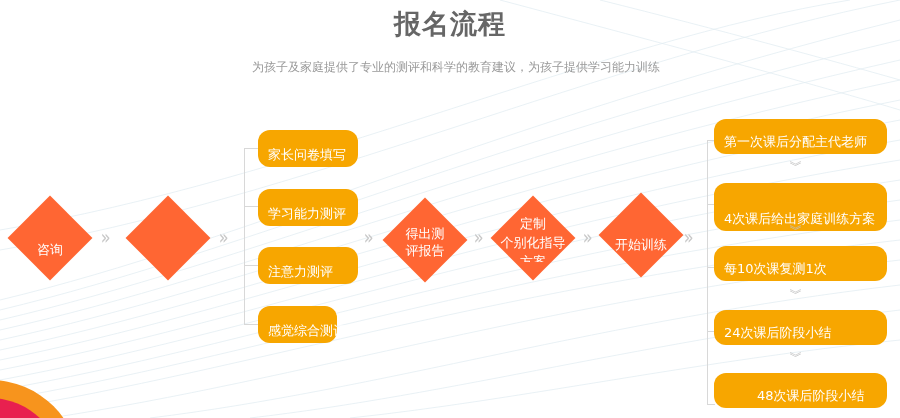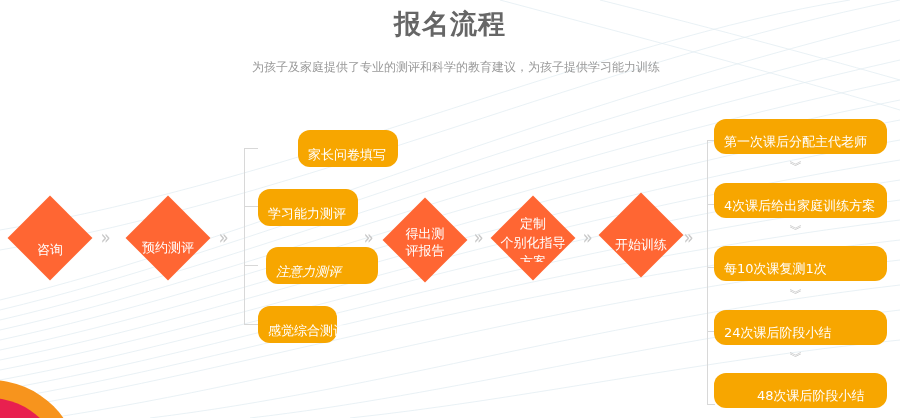--- a/index.html
+++ b/index.html
@@ -84,33 +84,32 @@
 <p class="subtitle">为孩子及家庭提供了专业的测评和科学的教育建议，为孩子提供学习能力训练</p>
 
 <div class="diamond" style="left:20px; top:208px;">
   <div class="shape"></div>
   <div class="label" style="top:33px;">咨询</div>
 </div>
 <div class="arrow" style="left:100px; top:225px;">»</div>
 
 <div class="diamond" style="left:138px; top:208px;">
   <div class="shape"></div>
-  <div class="label" style="top:31px;">预约测评</div>
 </div>
 <div class="arrow" style="left:218px; top:225px;">»</div>
 
 <div class="bracket-v" style="left:244px; top:148px; height:176px;"></div>
 <div class="bracket-h" style="left:244px; top:148px; width:14px;"></div>
 <div class="bracket-h" style="left:244px; top:206px; width:14px;"></div>
 <div class="bracket-h" style="left:244px; top:265px; width:14px;"></div>
 <div class="bracket-h" style="left:244px; top:324px; width:14px;"></div>
 
-<div class="box" style="left:258px; top:130px; width:100px; height:37px;margin-left:40px;">家长问卷填写</div>
+<div class="box" style="left:258px; top:130px; width:100px; height:37px;">家长问卷填写</div>
 <div class="box" style="left:258px; top:189px; width:100px; height:37px;">学习能力测评</div>
-<div class="box" style="left:266px; top:247px; width:112px; height:37px;font-style:italic;">注意力测评</div>
+<div class="box" style="left:258px; top:247px; width:100px; height:37px;">注意力测评</div>
 <div class="box" style="left:258px; top:306px; width:79px; height:37px;">感觉综合测评</div>
 
 <div class="arrow" style="left:363px; top:225px;">»</div>
 
 <div class="diamond" style="left:395px; top:210px;">
   <div class="shape"></div>
   <div class="label" style="top:15px;">
     <div>得出测</div>
     <div>评报告</div>
   </div>
@@ -135,19 +134,19 @@
 
 <div class="bracket-v" style="left:707px; top:140px; height:264px;"></div>
 <div class="bracket-h" style="left:707px; top:140px; width:8px;"></div>
 <div class="bracket-h" style="left:707px; top:204px; width:8px;"></div>
 <div class="bracket-h" style="left:707px; top:267px; width:8px;"></div>
 <div class="bracket-h" style="left:707px; top:331px; width:8px;"></div>
 <div class="bracket-h" style="left:707px; top:404px; width:8px;"></div>
 
 <div class="box" style="left:714px; top:119px; width:173px; height:35px;">第一次课后分配主代老师</div>
 <div class="down-arrow" style="left:786px; top:162px;">︾</div>
-<div class="box" style="left:714px; top:183px; width:173px; height:35px;">4次课后给出家庭训练方案</div>
+<div class="box" style="left:714px; top:183px; width:173px; height:48px;">4次课后给出家庭训练方案</div>
 <div class="down-arrow" style="left:786px; top:226px;">︾</div>
 <div class="box" style="left:714px; top:246px; width:173px; height:35px;">每10次课复测1次</div>
 <div class="down-arrow" style="left:786px; top:290px;">︾</div>
 <div class="box" style="left:714px; top:310px; width:173px; height:35px;">24次课后阶段小结</div>
 <div class="down-arrow" style="left:786px; top:353px;">︾</div>
 <div class="box" style="left:714px; top:373px; width:173px; height:35px;padding-left:43px;">48次课后阶段小结</div>
 
 </body></html>

